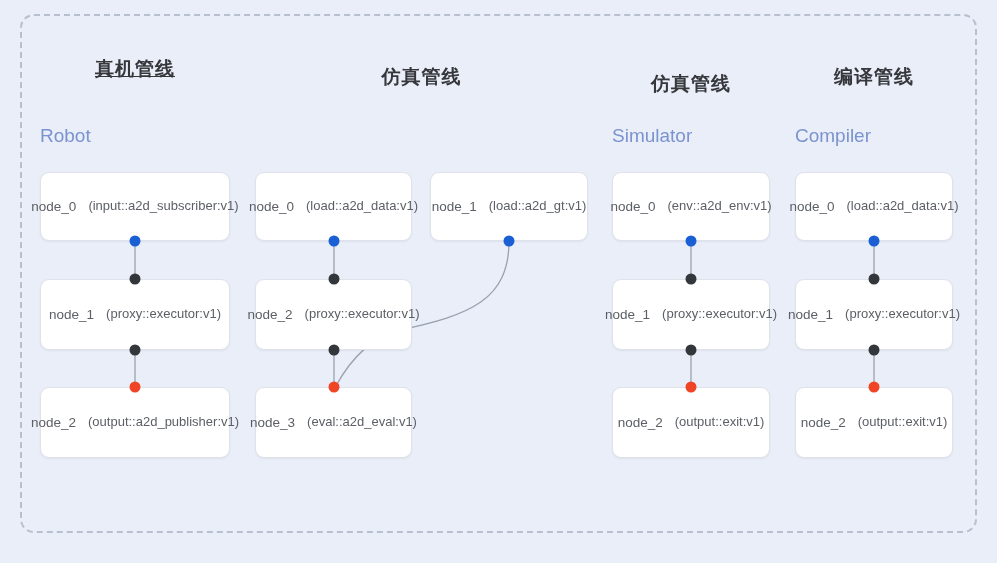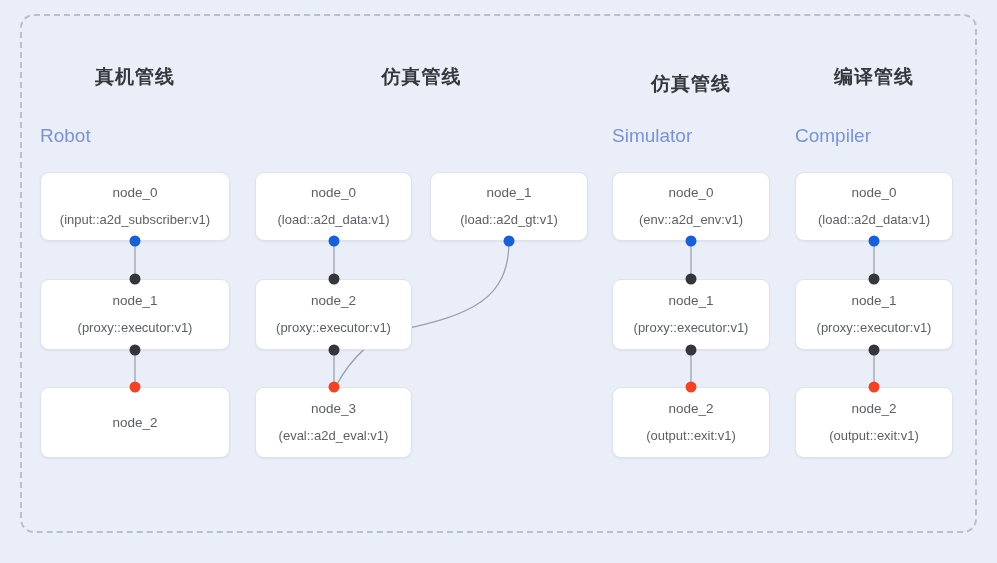--- a/index.html
+++ b/index.html
@@ -67,21 +67,21 @@
 
   
   .node {
     position: absolute;
     box-sizing: border-box;
     background: #ffffff;
     border: 1px solid #dfe2e8;
     border-radius: 9px;
     box-shadow: 0 1px 2px rgba(60,70,90,0.07);
     display: flex;
-    flex-direction: column;
+    flex-direction: row;
     align-items: center;
     justify-content: center;
     gap: 12px;
   }
   .node .node-id {
     font-size: 13.5px;
     color: #5c6066;
     line-height: 1.15;
   }
   .node .node-type {
@@ -126,41 +126,42 @@
 
     <path class="edge-line" d="M509,241 C509,300 470,315 400,330 C370,338 350,360 336,386"></path>
 
     <path class="edge-line" d="M691,241 L691,279"></path>
     <path class="edge-line" d="M691,350 L691,387"></path>
 
     <path class="edge-line" d="M874,241 L874,279"></path>
     <path class="edge-line" d="M874,350 L874,387"></path>
   </svg>
 
-  <div class="col-title-cn" style="left:40px;  top:64px;  width:190px;">真机管线</div>
+  <div class="col-title-cn" style="left:40px;  top:56px;  width:190px;text-decoration:underline;">真机管线</div>
   <div class="col-title-en" style="left:40px;  top:125px; width:190px;">Robot</div>
 
   <div class="col-title-cn" style="left:255px; top:64px;  width:333px;">仿真管线</div>
 
   <div class="col-title-cn" style="left:612px; top:64px;  width:158px;margin-top:7px;">仿真管线</div>
   <div class="col-title-en" style="left:612px; top:125px; width:158px;">Simulator</div>
 
   <div class="col-title-cn" style="left:795px; top:64px;  width:158px;">编译管线</div>
   <div class="col-title-en" style="left:795px; top:125px; width:158px;">Compiler</div>
 
   <div class="node" style="left:40px; top:172px; width:190px; height:69px;">
     <div class="node-id">node_0</div>
     <div class="node-type">(input::a2d_subscriber:v1)</div>
   </div>
   <div class="node" style="left:40px; top:279px; width:190px; height:71px;">
     <div class="node-id">node_1</div>
     <div class="node-type">(proxy::executor:v1)</div>
   </div>
   <div class="node" style="left:40px; top:387px; width:190px; height:71px;">
     <div class="node-id">node_2</div>
+    <div class="node-type">(output::a2d_publisher:v1)</div>
   </div>
   <div class="port port-in" style="left:135px; top:241px;"></div>
   <div class="port port-mid" style="left:135px; top:279px;"></div>
   <div class="port port-mid" style="left:135px; top:350px;"></div>
   <div class="port port-out" style="left:135px; top:387px;"></div>
 
   <div class="node" style="left:255px; top:172px; width:157px; height:69px;">
     <div class="node-id">node_0</div>
     <div class="node-type">(load::a2d_data:v1)</div>
   </div>

